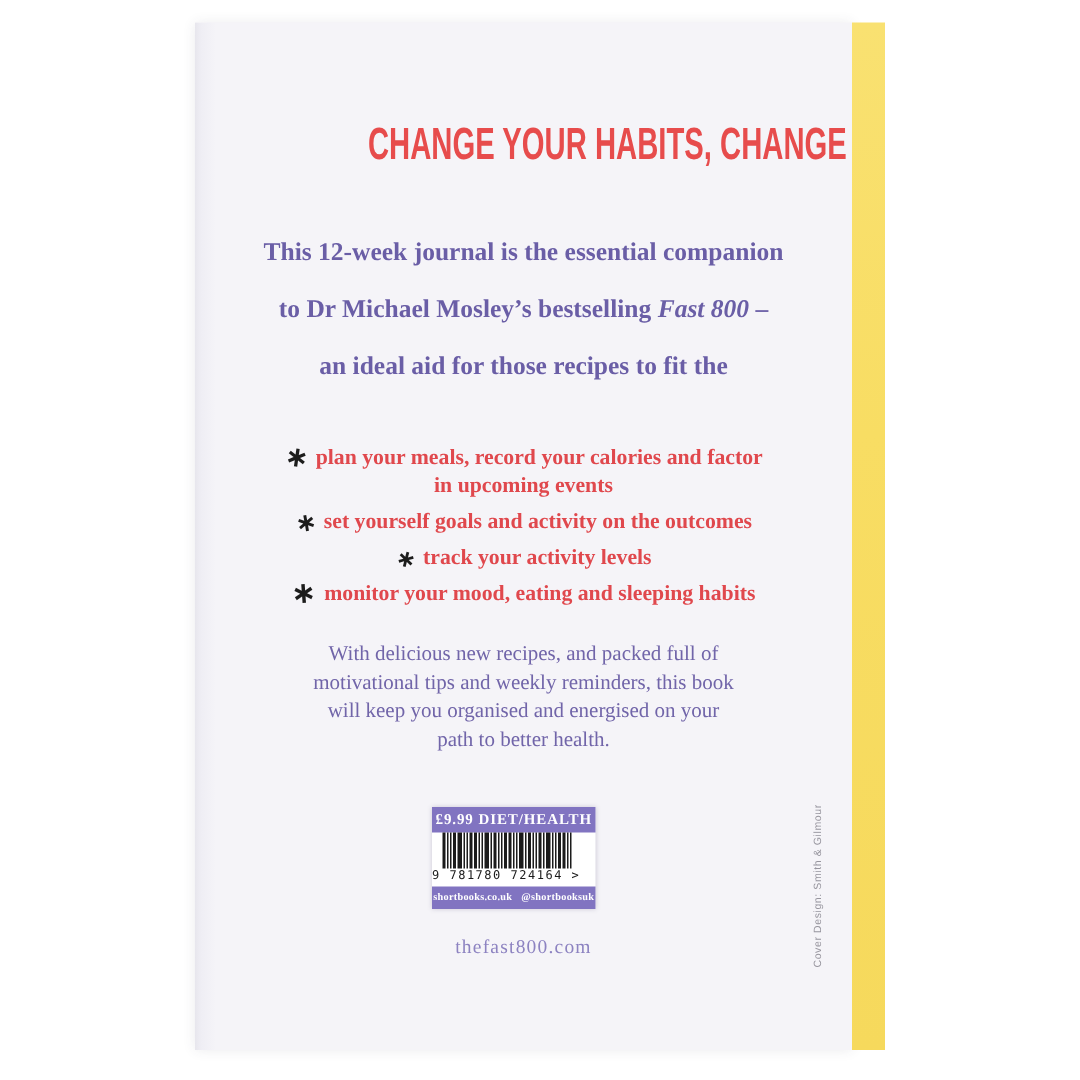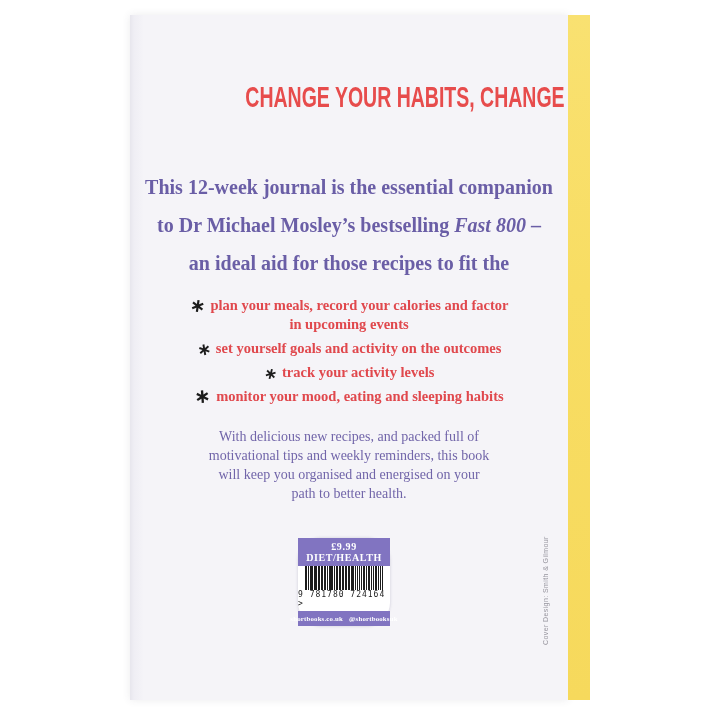--- a/index.html
+++ b/index.html
@@ -29,42 +29,41 @@
     background:linear-gradient(180deg,#f9e171 0,#f8dd63 40%,#f6d95c 100%);
   }
   .block{position:absolute;left:0;width:438px;text-align:center;}
   .title{
     top:66px;color:#e74c4c;
     font-family:"Liberation Sans", sans-serif;font-weight:bold;
     font-size:30px;line-height:32px;white-space:nowrap;
   }
   .title .squeeze{display:inline-block;transform:scaleX(0.65);transform-origin:center;letter-spacing:0px;}
   .para{color:#7165a9;font-size:14px;line-height:19px;white-space:pre-line;}
-  .intro{top:144px;font-weight:bold;font-size:20px;color:#6a5ea6;}
+  .intro{top:124px;font-weight:bold;font-size:17px;color:#6a5ea6;}
   .sizing{top:222px;line-height:18.5px;}
   .bullets{top:281px;}
   .bullet{
     color:#e0484d;font-weight:bold;font-size:14.5px;line-height:19px;
     margin-bottom:5px;white-space:pre-line;
   }
   .star{
     display:inline-block;color:#1c1c1c;
     font-family:"DejaVu Sans", sans-serif;font-weight:bold;
     font-size:19px;line-height:0;margin-right:5px;position:relative;top:2px;
   }
   .bullet:nth-child(1) .star{transform:rotate(8deg);}
   .bullet:nth-child(2) .star{transform:rotate(-10deg);font-size:17px;}
   .bullet:nth-child(3) .star{transform:rotate(14deg);font-size:16px;}
   .bullet:nth-child(4) .star{transform:rotate(-4deg);font-size:20px;}
   .closing{top:412px;}
   .barcode-panel{
-    position:absolute;left:168px;top:523px;width:92px;
+    position:absolute;left:158px;top:523px;width:109px;
     background:#ffffff;box-shadow:0 0 3px rgba(80,70,120,0.25);
     font-family:"Liberation Serif", serif;
-    border-radius:23px;
   }
   .band{
     background:#8174c1;color:#ffffff;text-align:center;
     font-weight:bold;
   }
   .band.price{font-size:10px;letter-spacing:0.6px;padding:3px 0 3px;}
   .isbn{
     font-family:"DejaVu Sans Mono", monospace;font-size:7.5px;color:#4a4a4a;
     text-align:center;letter-spacing:0.5px;padding:3px 0 2px;
   }
@@ -157,18 +156,19 @@
           <i style="width: 1px;"></i>
           <i style="width: 1px;"></i>
         </div>
       <div class="digits">9 781780 724164 &gt;</div>
       <div class="band publisher">
         <span>shortbooks.co.uk</span>
         <span>@shortbooksuk</span>
       </div>
     </div>
 
+    <div class="block website">thefast800.com</div>
 
     <div class="credit">Cover Design: Smith &amp; Gilmour</div>
   </div>
 
   <div class="yellow-edge"></div>
 </div>
 
 </body></html>

